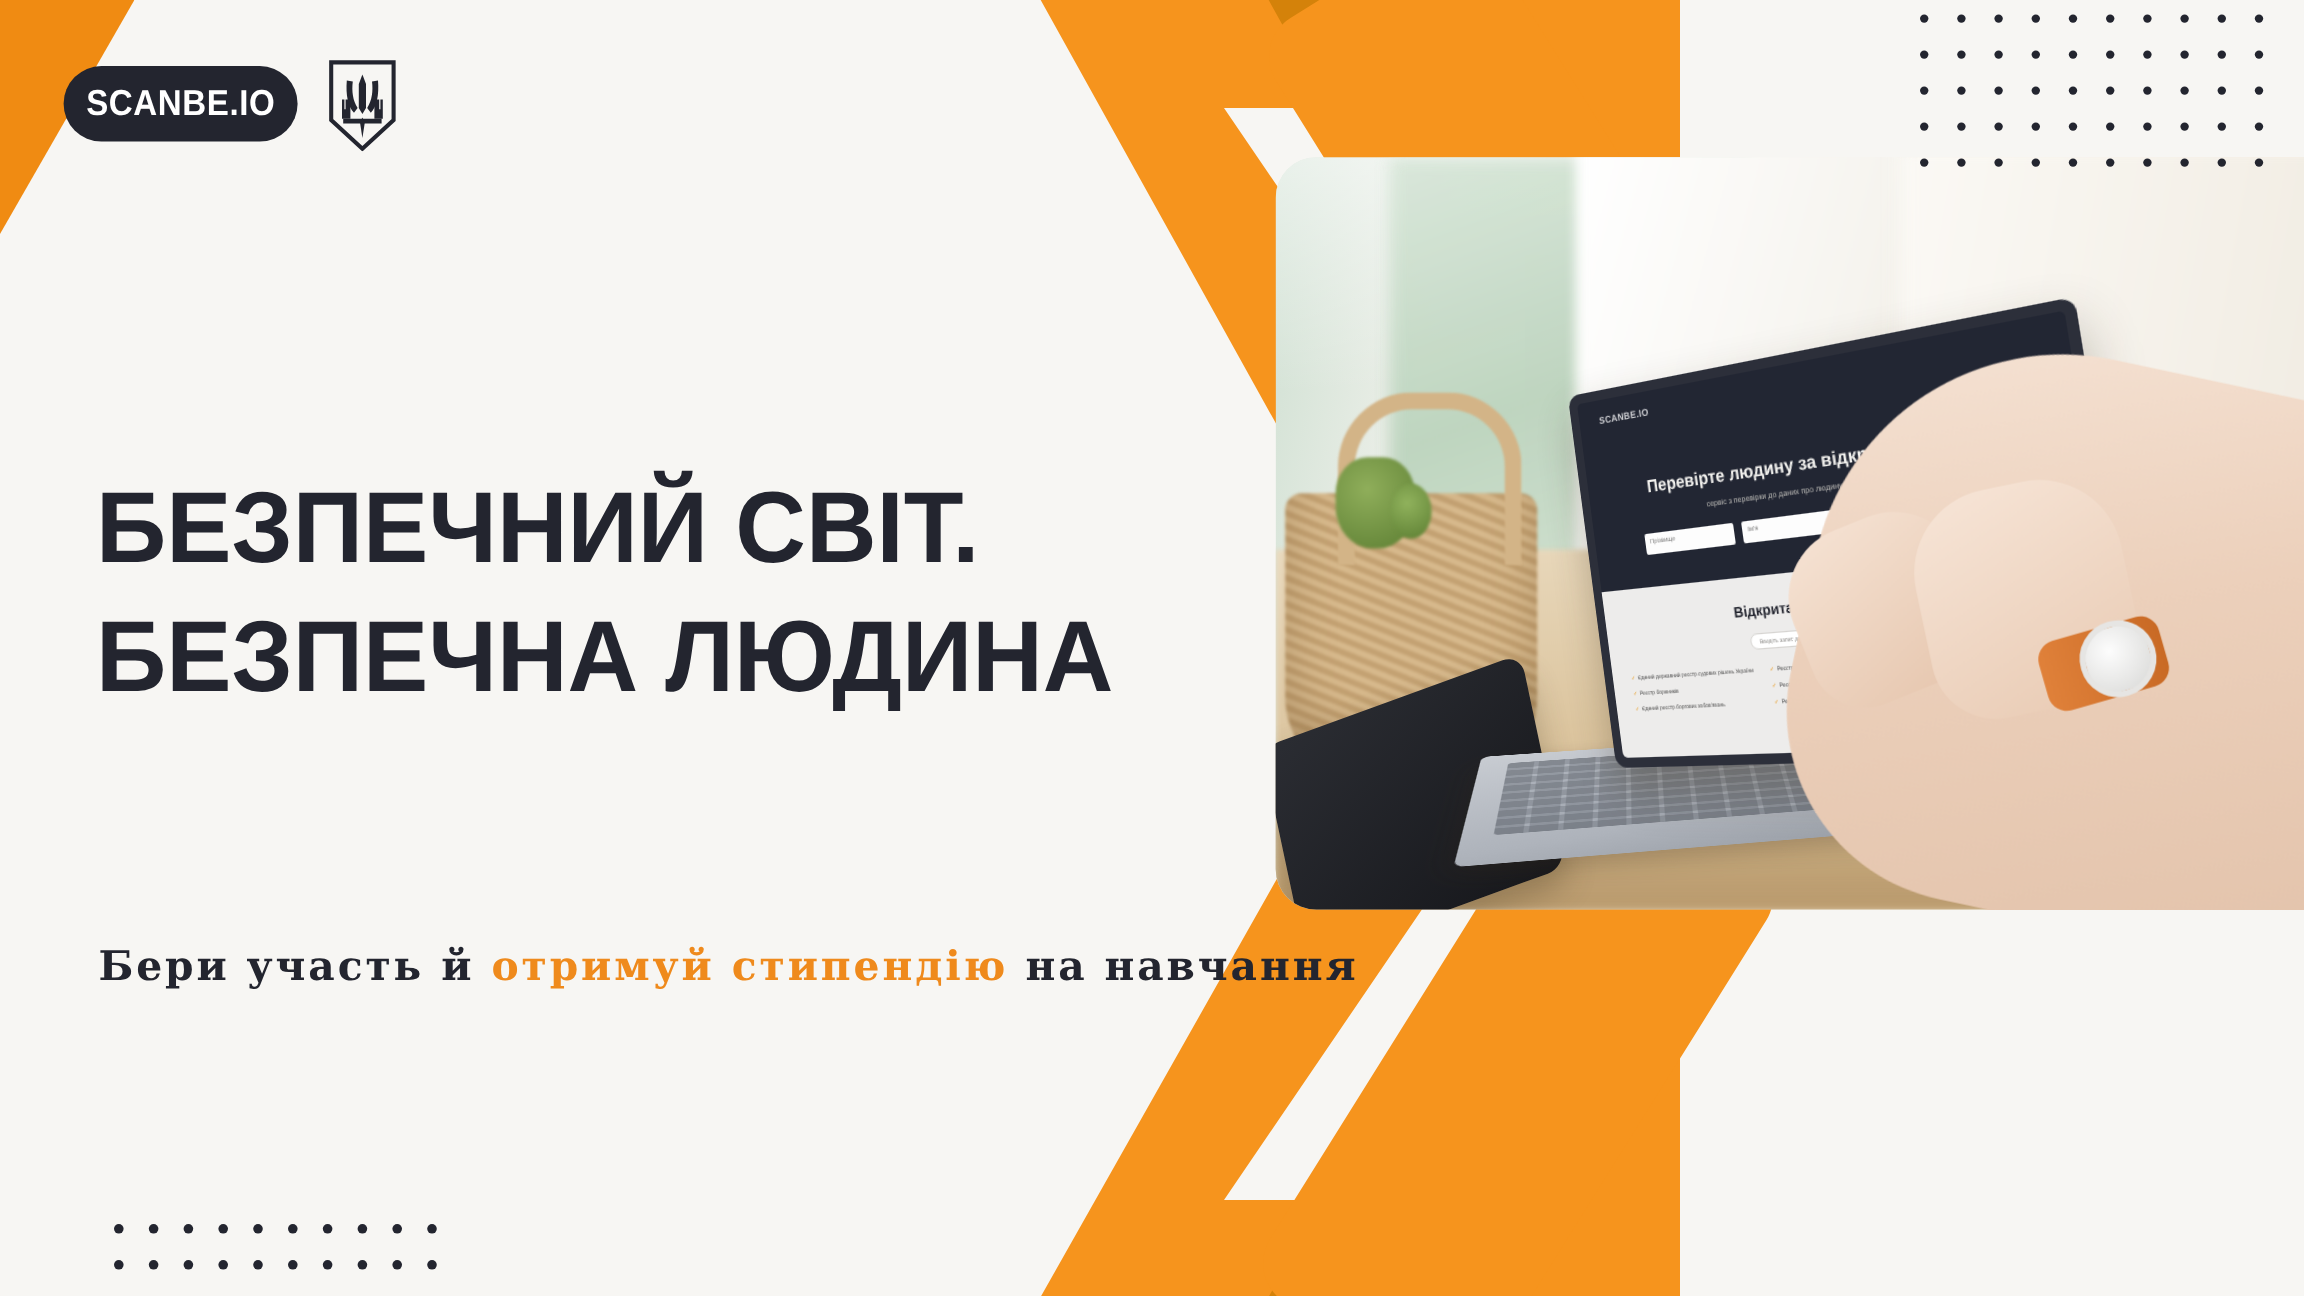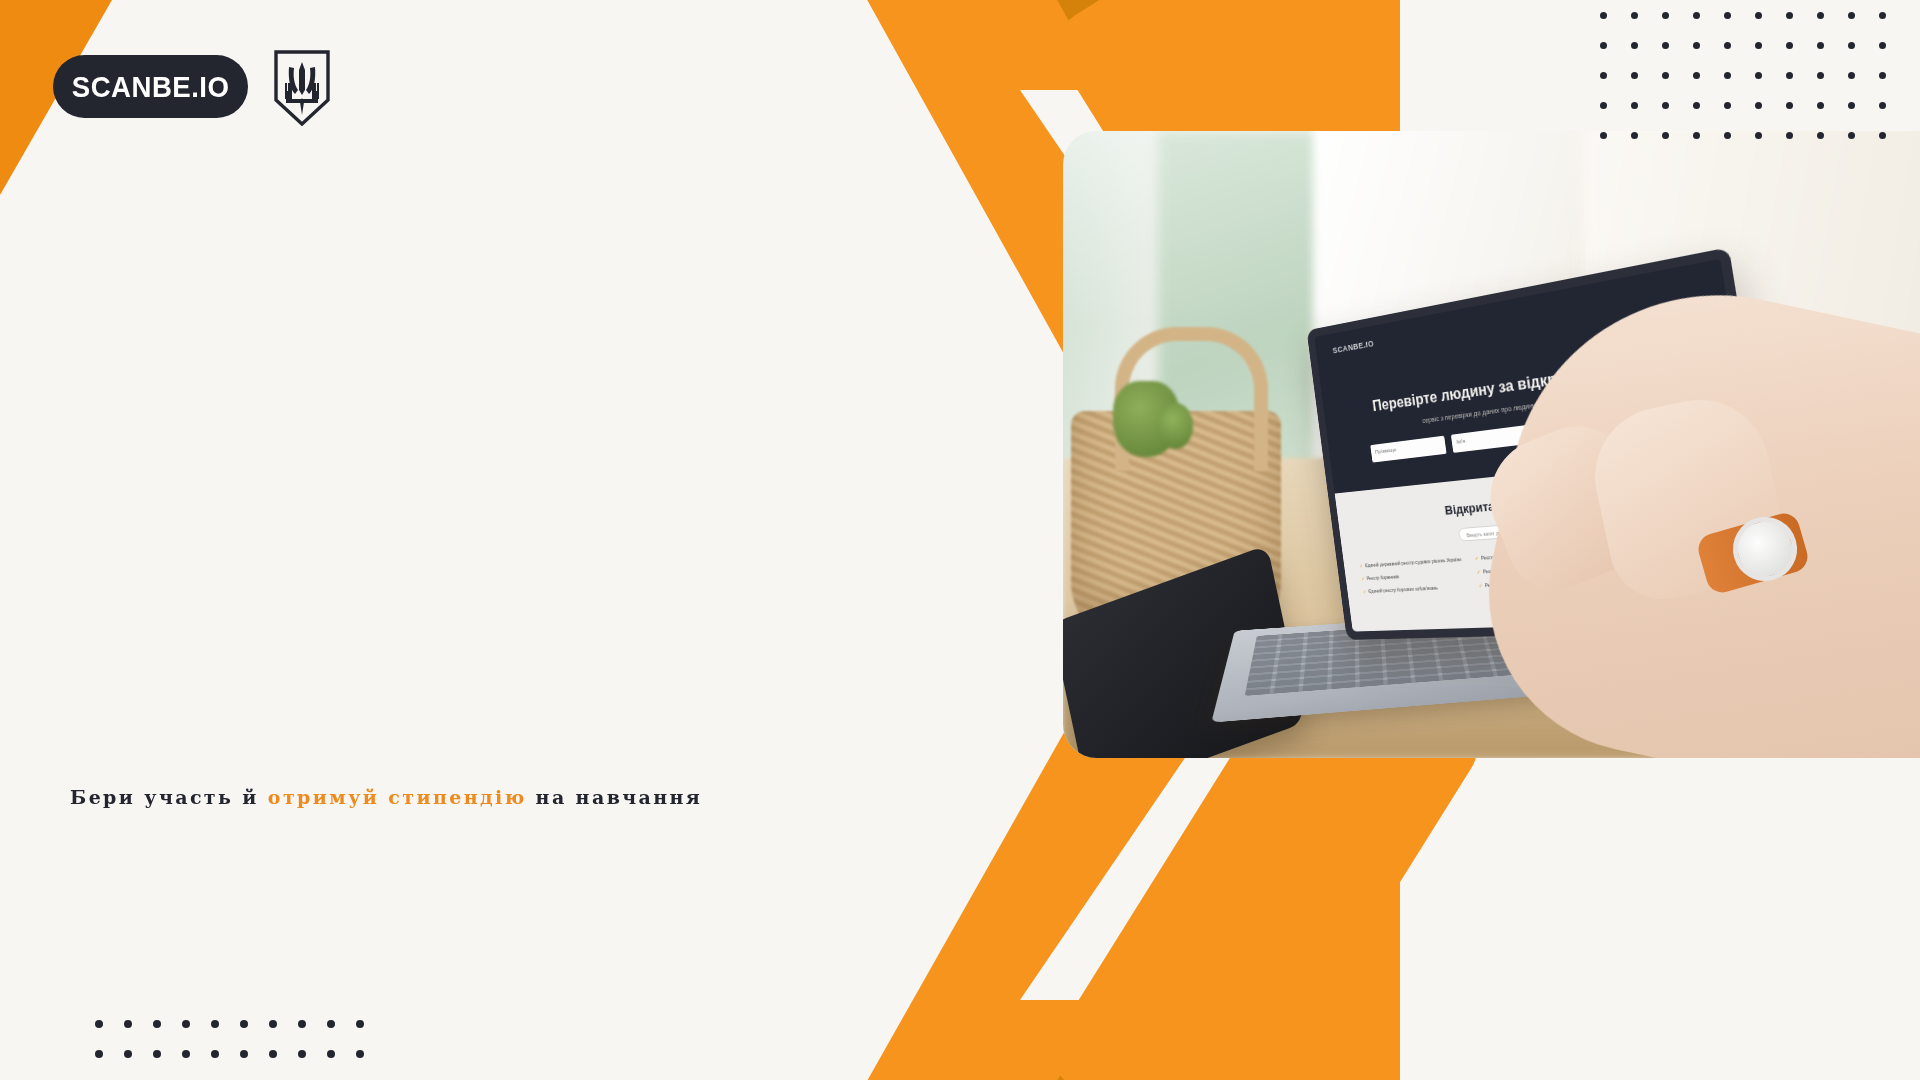--- a/index.html
+++ b/index.html
@@ -92,25 +92,25 @@
     letter-spacing: 0px;
     transform: scaleX(0.97);
     transform-origin: left center;
     white-space: nowrap;
   }
   .headline .hl.line2 { margin-top: 20px; }
 
   
   .subtitle {
     position: absolute;
-    left: 70px; top: 786px;
+    left: 82px; top: 786px;
     color: #23252f;
     font-family: "DejaVu Serif", serif;
     font-weight: 700;
-    font-size: 19px;
+    font-size: 34px;
     letter-spacing: 2.4px;
     white-space: nowrap;
   }
   .subtitle .accent { color: #ef8a1c; }
 
   
   .photo-wrap {
     position: absolute;
     left: 1063px; top: 131px;
     width: 880px; height: 627px;
@@ -539,18 +539,22 @@
     <path d="M3 2 h52 v48 l-26 24 l-26 -24 Z" fill="none" stroke="#23252f" stroke-width="3.4"></path>
     <path d="M29 12 l3 8 v20 l-3 5 l-3 -5 v-20 Z" fill="#23252f"></path>
     <path d="M16 17 c-1 12 1 22 6 27 l3 -4 c-4 -6 -5 -14 -4 -22 Z" fill="#23252f"></path>
     <path d="M42 17 c1 12 -1 22 -6 27 l-3 -4 c4 -6 5 -14 4 -22 Z" fill="#23252f"></path>
     <path d="M12 33 v16 h7 v-16 h-4 v8 h-1 v-8 Z" fill="#23252f"></path>
     <path d="M46 33 v16 h-7 v-16 h4 v8 h1 v-8 Z" fill="#23252f"></path>
     <path d="M13 49 h32 v4 h-32 Z" fill="#23252f"></path>
     <path d="M29 48 l2 4 l-2 13 l-2 -13 Z" fill="#23252f"></path>
   </svg>
 
+  <div class="headline">
+    <span class="hl line1">БЕЗПЕЧНИЙ СВІТ.</span>
+    <span class="hl line2">БЕЗПЕЧНА ЛЮДИНА</span>
+  </div>
 
   <div class="subtitle">
     <span>Бери участь й </span><span class="accent">отримуй стипендію</span><span> на навчання</span>
   </div>
 
 </div>
 
 </body></html>

